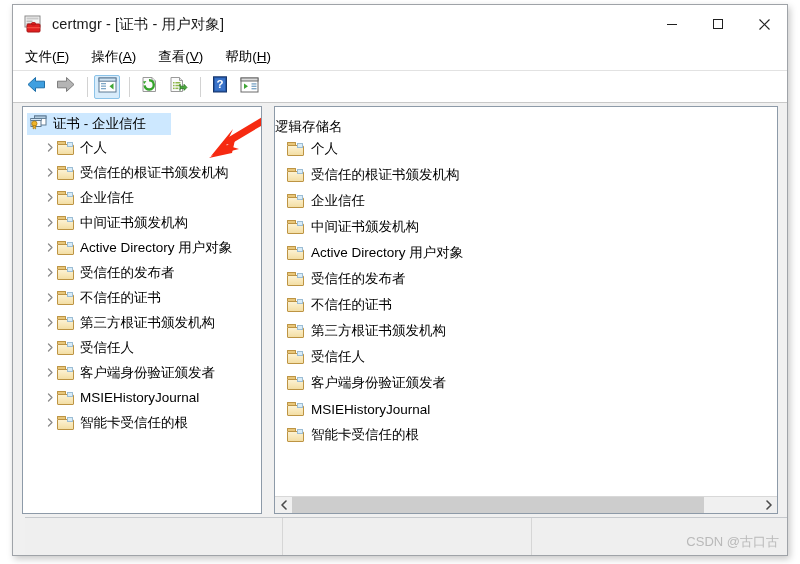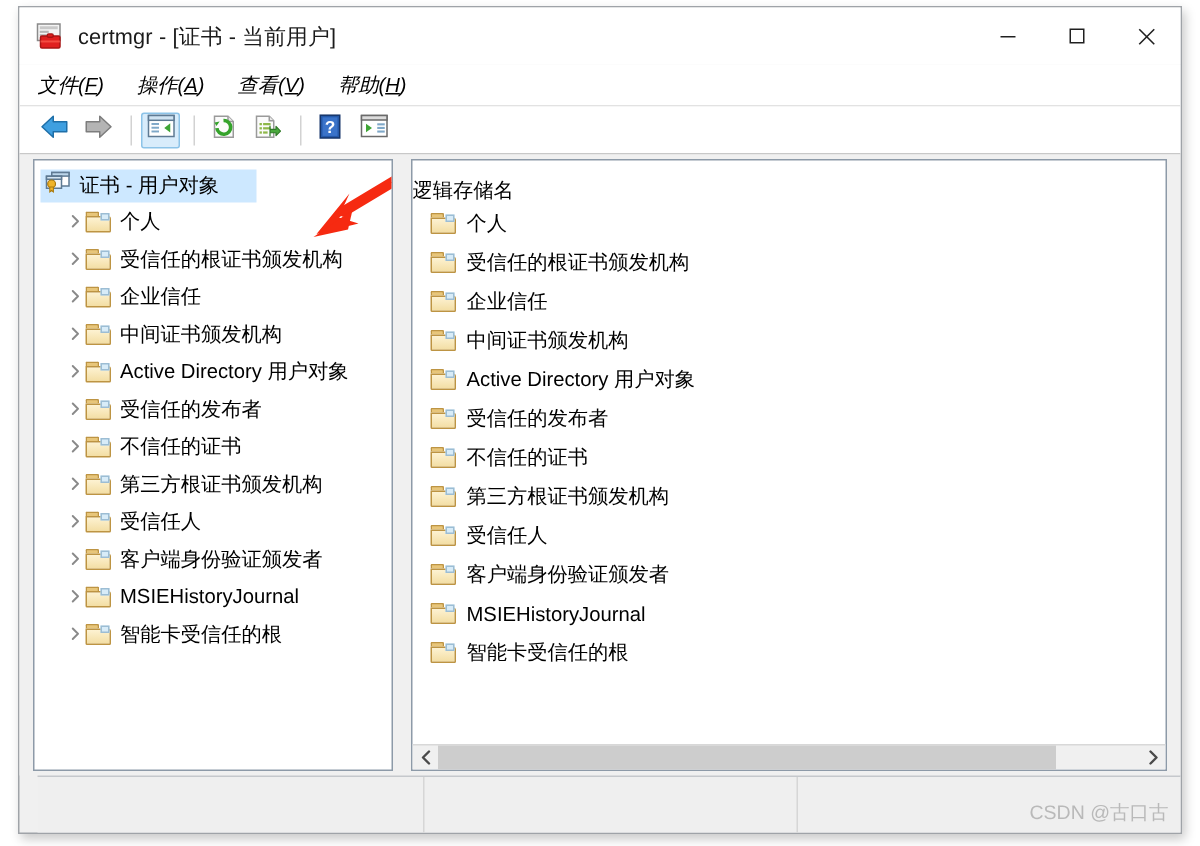--- a/index.html
+++ b/index.html
@@ -73,21 +73,20 @@
     align-items: center;
     padding-left: 12px;
     border-bottom: 1px solid #e2e2e2;
     box-sizing: border-box;
   }
   .menu-item {
     font-size: 13.5px;
     color: #000;
     margin-right: 22px;
     white-space: nowrap;
-    font-style: italic;
   }
   .menu-item u { text-decoration: underline; }
 
   
   #toolbar {
     height: 32px;
     background: #ffffff;
     display: flex;
     align-items: center;
     padding-left: 10px;
@@ -322,21 +321,21 @@
         <rect x="2" y="2" width="15" height="11" fill="#f4f4f4" stroke="#8a8a8a" stroke-width="1"></rect>
         <rect x="3.5" y="3.5" width="12" height="2" fill="#c9c9c9"></rect>
         <rect x="3.5" y="6.5" width="6" height="1.4" fill="#b5b5b5"></rect>
         <rect x="3.5" y="8.8" width="8" height="1.4" fill="#b5b5b5"></rect>
         <rect x="4" y="10" width="13" height="8" rx="1" fill="#e02020" stroke="#a81414" stroke-width="1"></rect>
         <rect x="8.5" y="8.6" width="4" height="2.2" rx="1" fill="#e02020" stroke="#a81414" stroke-width="0.9"></rect>
         <rect x="4" y="13" width="13" height="1.3" fill="#ff6a5a" opacity="0.6"></rect>
       </svg>
     </div>
 
-    <div id="title-text">certmgr - [证书 - 当前用户]</div>
+    <div id="title-text">certmgr - [证书 - 用户对象]</div>
 
     <div class="win-btns">
       <div class="win-btn">
         <svg width="12" height="12" viewBox="0 0 12 12">
           <line x1="1" y1="6.5" x2="11" y2="6.5" stroke="#202020" stroke-width="1"></line>
         </svg>
       </div>
       <div class="win-btn">
         <svg width="12" height="12" viewBox="0 0 12 12">
           <rect x="1.5" y="1.5" width="9" height="9" fill="none" stroke="#202020" stroke-width="1"></rect>
@@ -462,21 +461,21 @@
         <span>
           <svg width="17" height="15" viewBox="0 0 17 15">
             <rect x="4.5" y="1" width="11.5" height="9" fill="#ffffff" stroke="#5e7a93" stroke-width="1"></rect>
             <rect x="4.5" y="1" width="11.5" height="2.4" fill="#bcd6ea" stroke="#5e7a93" stroke-width="1"></rect>
             <rect x="1" y="3.5" width="10" height="8" fill="#f3f7fb" stroke="#5e7a93" stroke-width="1"></rect>
             <rect x="1" y="3.5" width="10" height="2" fill="#d5e6f3" stroke="#5e7a93" stroke-width="1"></rect>
             <circle cx="4.4" cy="8.6" r="2.6" fill="#f0b429" stroke="#a8790f" stroke-width="0.8"></circle>
             <path d="M3.2 10.6 L3.2 14 L4.4 13 L5.6 14 L5.6 10.6 Z" fill="#f0b429" stroke="#a8790f" stroke-width="0.7"></path>
           </svg>
         </span>
-        <span class="label">证书 - 用户对象</span>
+        <span class="label">证书 - 企业信任</span>
       </div>
 
       <div id="tree-rows">
           <div class="tree-row">
             <span class="chev">
               <svg width="7" height="9" viewBox="0 0 7 9">
                 <path d="M1.5 1 L5 4.5 L1.5 8" fill="none" stroke="#8a8a8a" stroke-width="1.3" stroke-linecap="round" stroke-linejoin="round"></path>
               </svg>
             </span>
             <span class="folder">

